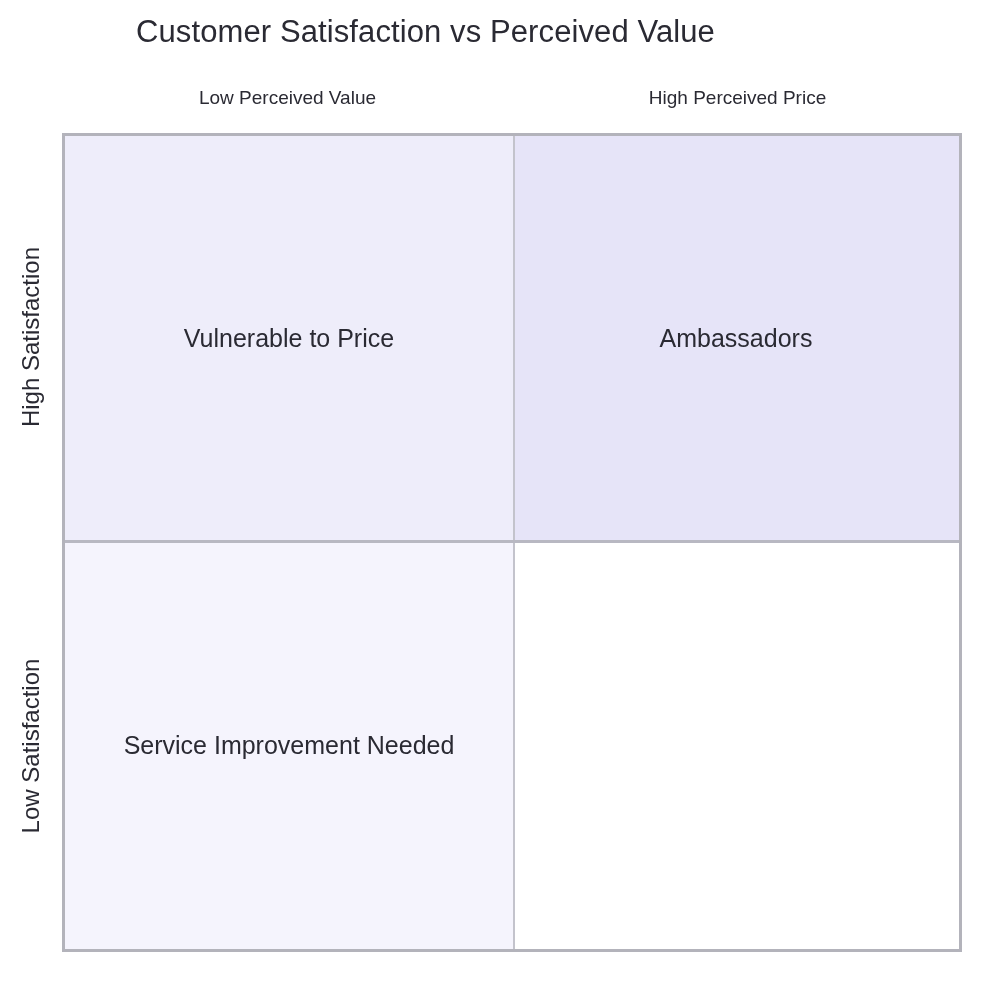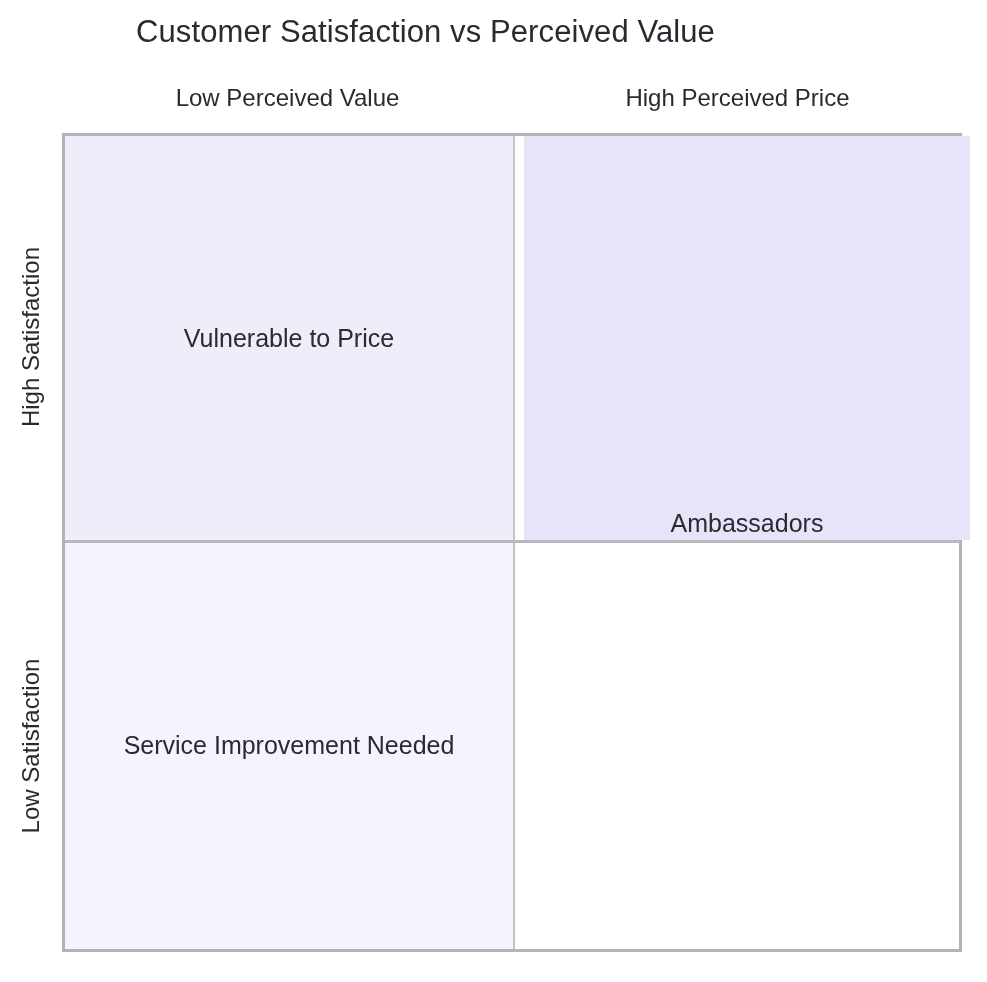--- a/index.html
+++ b/index.html
@@ -32,21 +32,21 @@
     font-weight: 400;
     line-height: 40px;
     color: #2a2a33;
     letter-spacing: 0.1px;
   }
 
   
   .col-header {
     position: absolute;
     top: 82px;
-    font-size: 24px;
+    font-size: 19px;
     line-height: 32px;
     text-align: center;
     color: #2a2a33;
     white-space: nowrap;
   }
   #col-header-0 { left: 62px;  width: 451px; }
   #col-header-1 { left: 513px; width: 449px; }
 
   
   .row-header {
@@ -92,21 +92,21 @@
     color: #2a2a33;
     text-align: center;
     padding: 0 12px;
   }
   .quadrant .q-label {
     white-space: nowrap;
   }
 
   
   #quadrant-0 { left: 0;     top: 0;     width: 448px; height: 404px; }  
-  #quadrant-1 { left: 459px; top: 0;     width: 446px; height: 404px; align-items: flex-end; }  
+  #quadrant-1 { left: 448px; top: 0;     width: 446px; height: 404px; }  
   #quadrant-2 { left: 0;     top: 404px; width: 448px; height: 409px; }  
   #quadrant-3 { left: 448px; top: 404px; width: 446px; height: 409px; }  
 
   
   #divider-vertical {
     position: absolute;
     left: 448px;
     top: 0;
     width: 2px;
     height: 813px;

